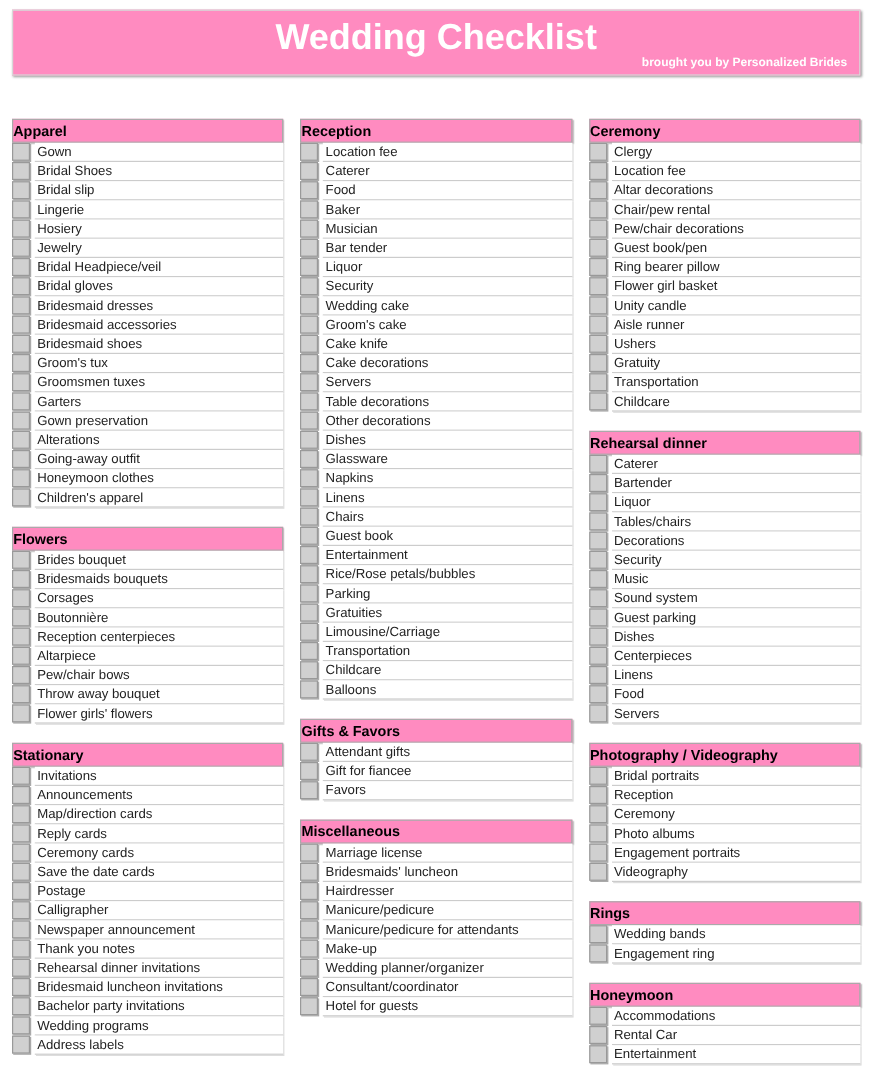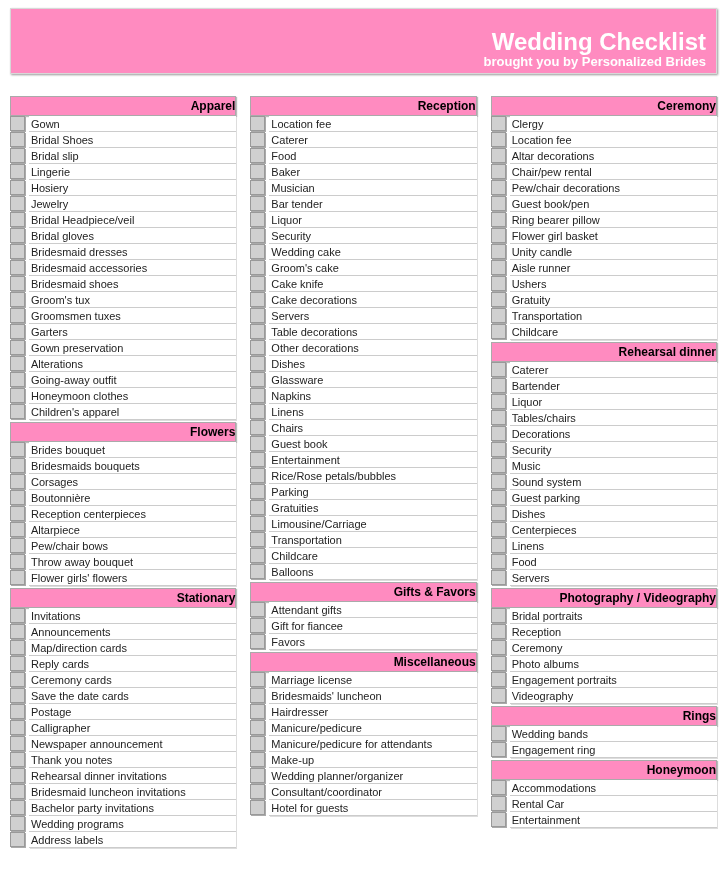--- a/index.html
+++ b/index.html
@@ -13,46 +13,45 @@
   }
   .banner {
     background: #ff8bc0;
     color: #ffffff;
     padding: 6px 10px 4px 10px;
     box-shadow: 1px 1px 2px #999;
     margin-bottom: 20px;
     border: 1px solid #d8d8d8;
   }
   .banner-title {
-    font-size: 24px;
+    font-size: 30px;
     font-weight: bold;
-    text-align: right;
-    margin-top: 13px;
+    text-align: center;
   }
   .banner-sub {
     text-align: right;
-    font-size: 13px;
+    font-size: 10px;
     font-weight: bold;
     margin-top: -2px;
   }
   .columns {
     display: flex;
     gap: 14px;
   }
   .col { flex: 1; }
   .section-header {
     background: #ff8bc0;
     color: #000;
     font-weight: bold;
-    text-align: right;
+    text-align: left;
     font-size: 12px;
     padding: 2px 0;
     border: 1px solid #aaa;
     box-shadow: 1px 1px 1px #bbb;
-    margin-top: 2px;
+    margin-top: 16px;
   }
   .row {
     display: flex;
     align-items: stretch;
     height: 16px;
   }
   .checkbox {
     width: 15px;
     height: 15px;
     background: #d0d0d0;

